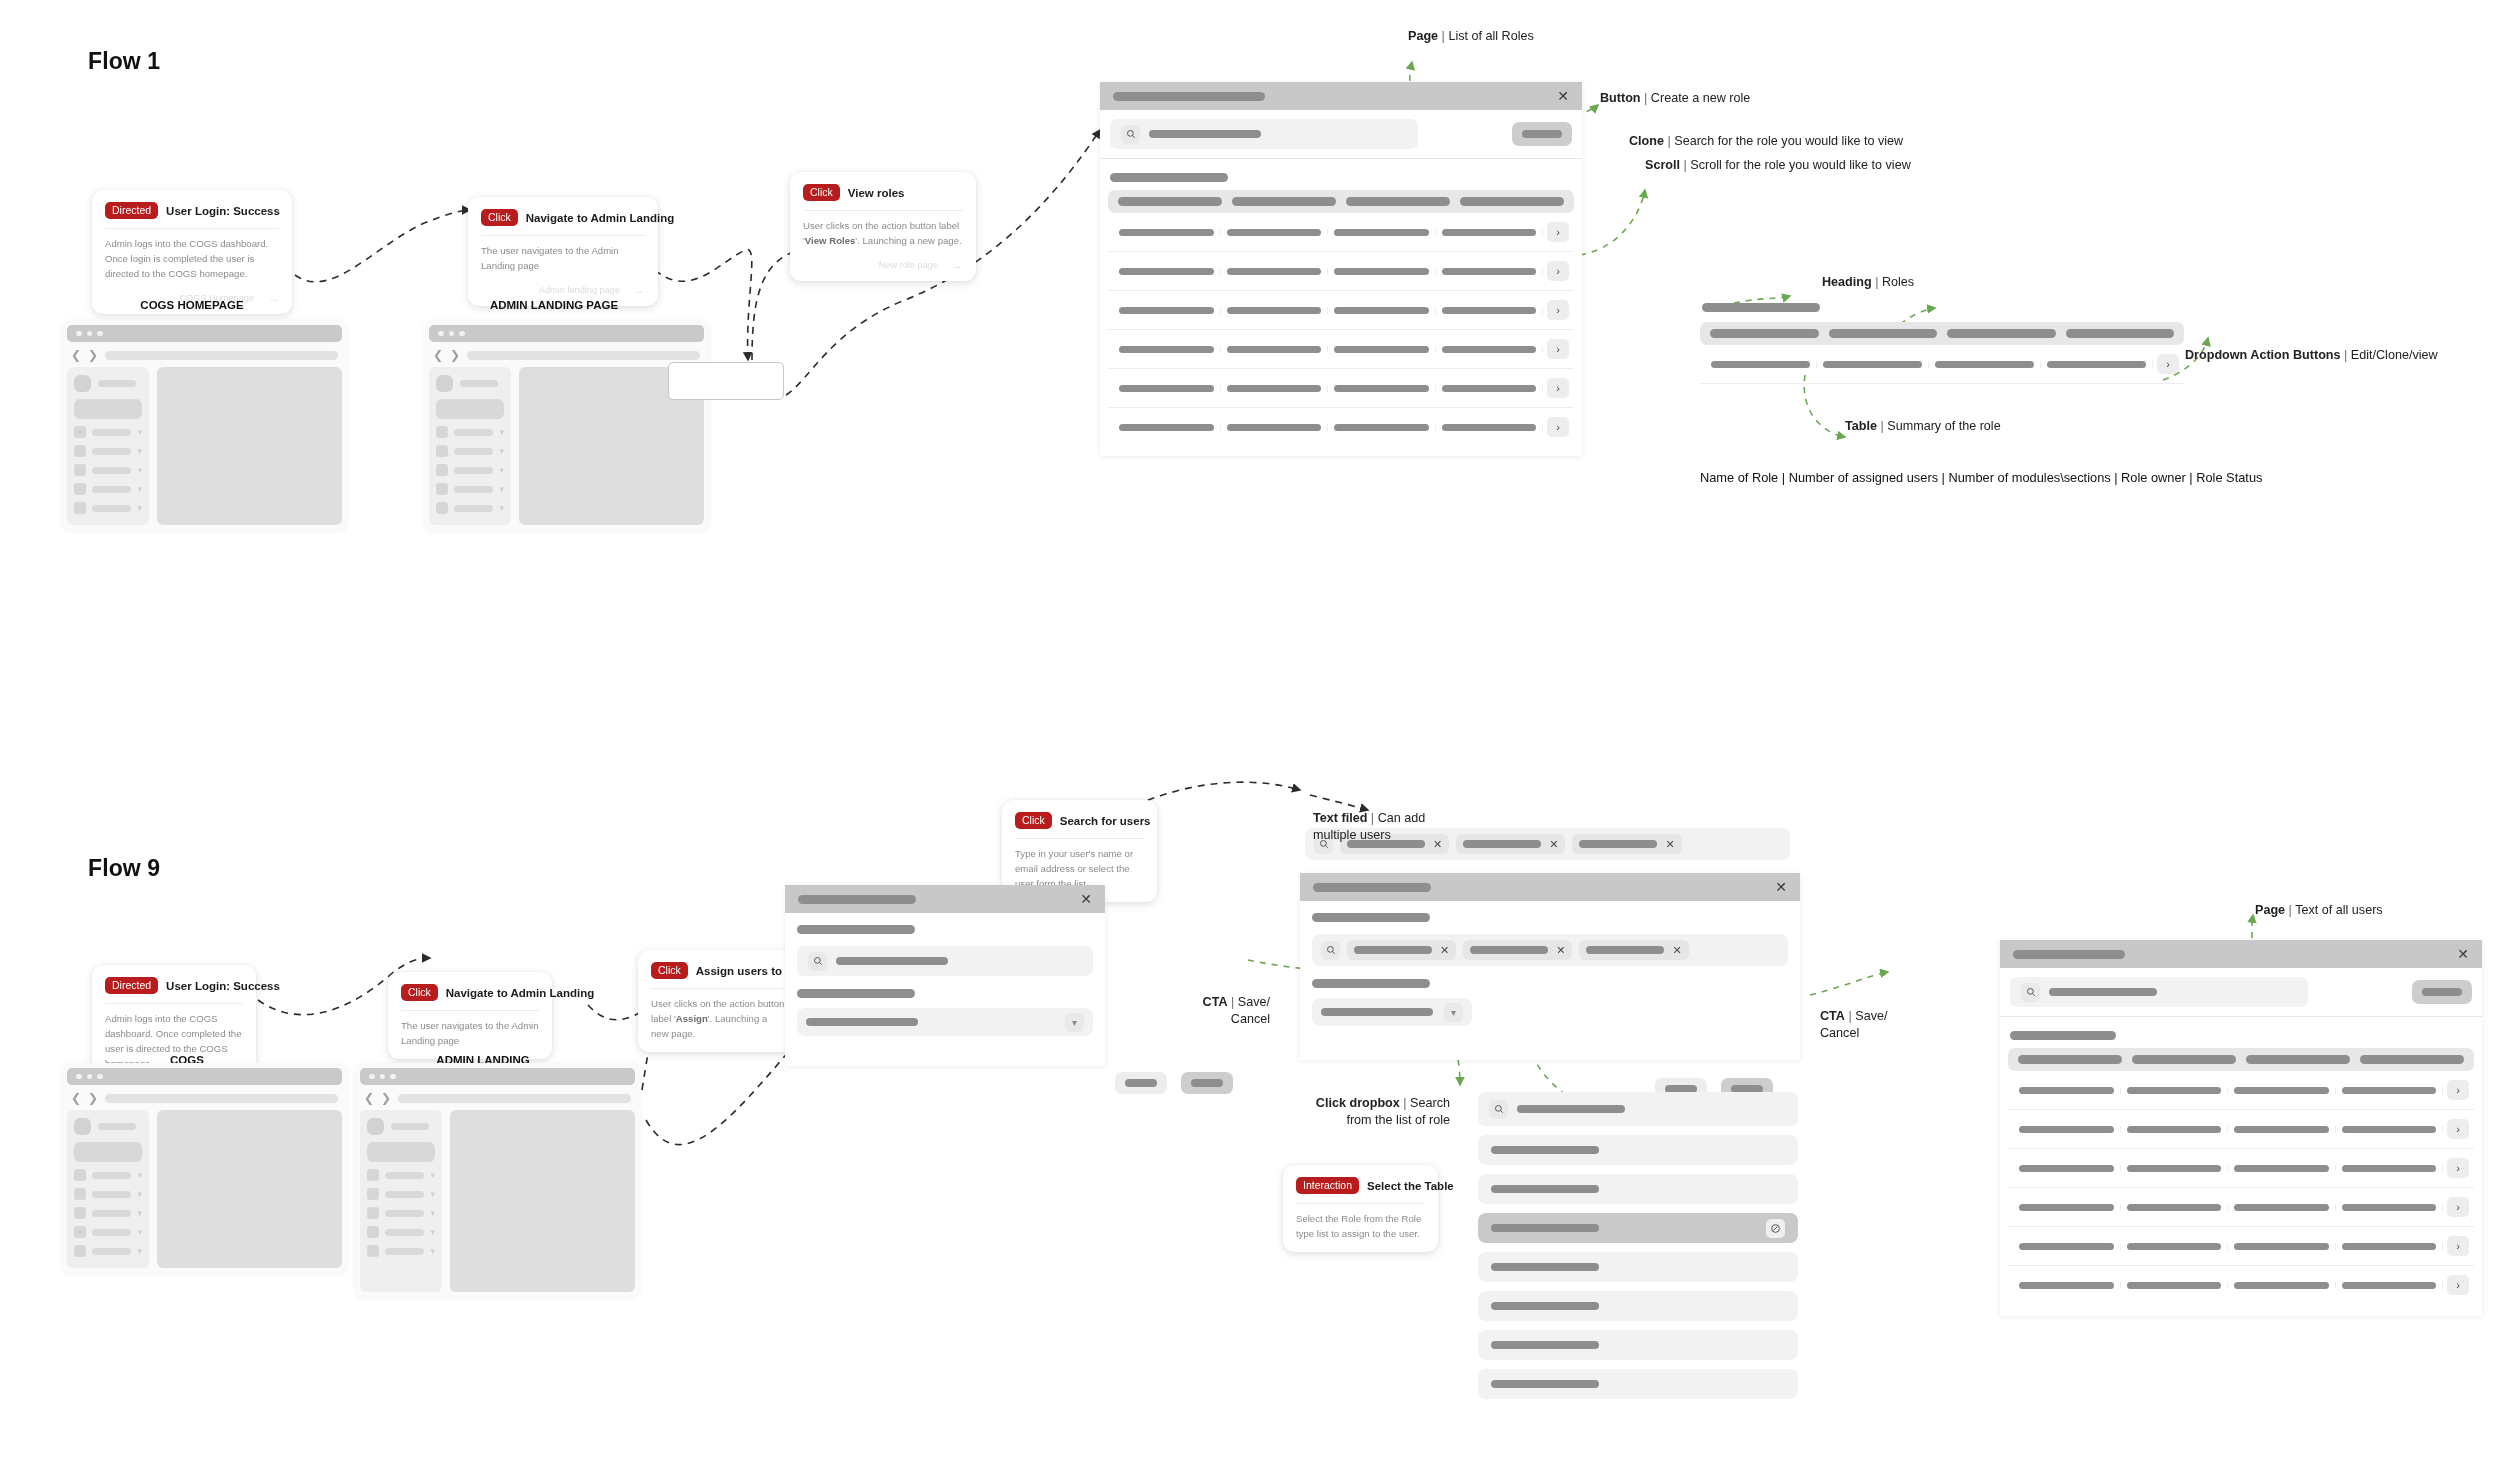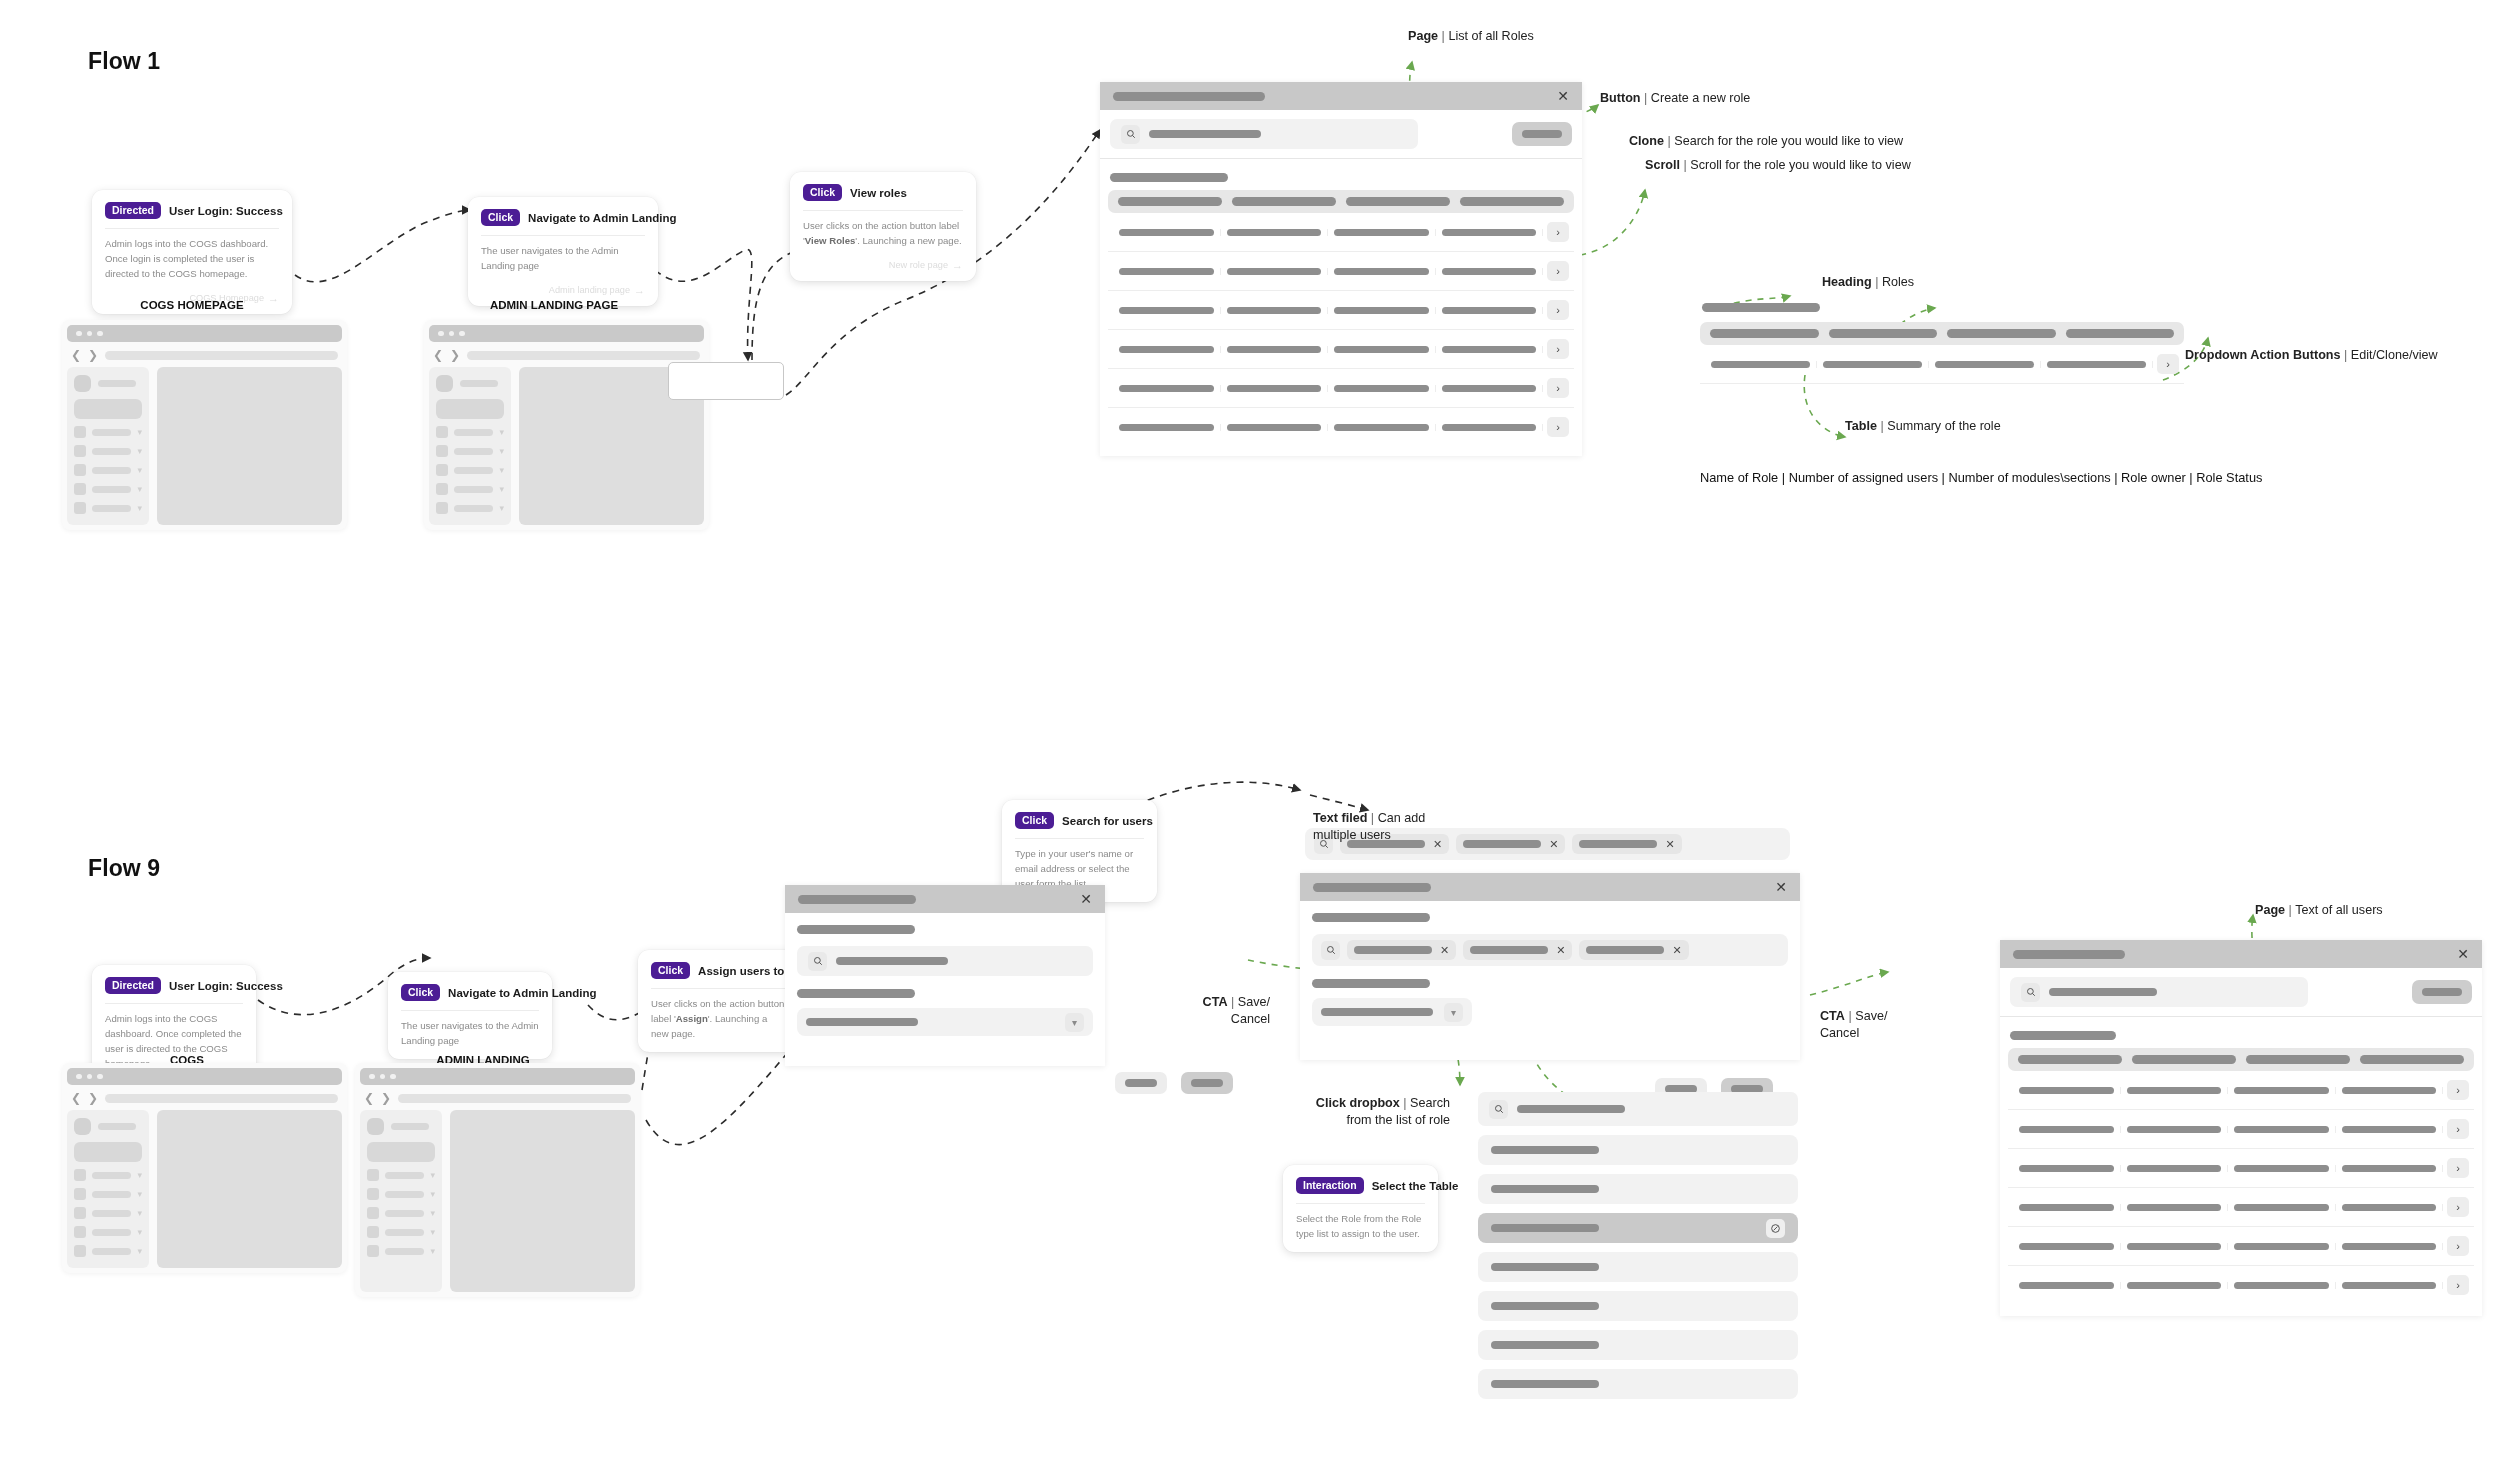--- a/index.html
+++ b/index.html
@@ -20,31 +20,31 @@
 
   
   .note {
     background:#fff;
     border-radius: 11px;
     box-shadow: 0 2px 9px rgba(0,0,0,.13), 0 0 0 .5px rgba(0,0,0,.035);
     padding: 12px 13px 10px 13px;
   }
   .note-head { display:flex; align-items:center; gap:8px; }
   .chip {
-    background:#4c1d95; color:#fff; font-size:10.5px; font-weight:700;
+    background:#b91c1c; color:#fff; font-size:10.5px; font-weight:400;
     padding:3px 7px 3px 7px; border-radius:5px; line-height:1.05;
     white-space:nowrap;
   }
   .note-title { font-size:11.5px; font-weight:700; color:#1b1b1b; white-space:nowrap;}
   .note-rule { height:1px; background:#ececec; margin:9px 0 8px 0; }
   .note-body { font-size:9.6px; line-height:1.55; color:#8b8b8b; }
   .note-body b { color:#6f6f6f; }
   .note-link {
     margin-top:10px; font-size:9.2px; color:#dcdcdc; text-align:right;
-    display:flex; justify-content:flex-end; align-items:center; gap:4px;
+    display:flex; justify-content:flex-end; align-items:center; gap:14px;
   }
   .note-link .arr { font-size:11px; }
 
   
   .callout { font-size:12.6px; color:#222; line-height:1.35; }
   .callout b { font-weight:700; }
   .callout .sep { color:#6d6d6d; }
   .callout.right { text-align:right; }
 
   .legend-line { font-size:12.8px; font-weight:400; color:#111; }

